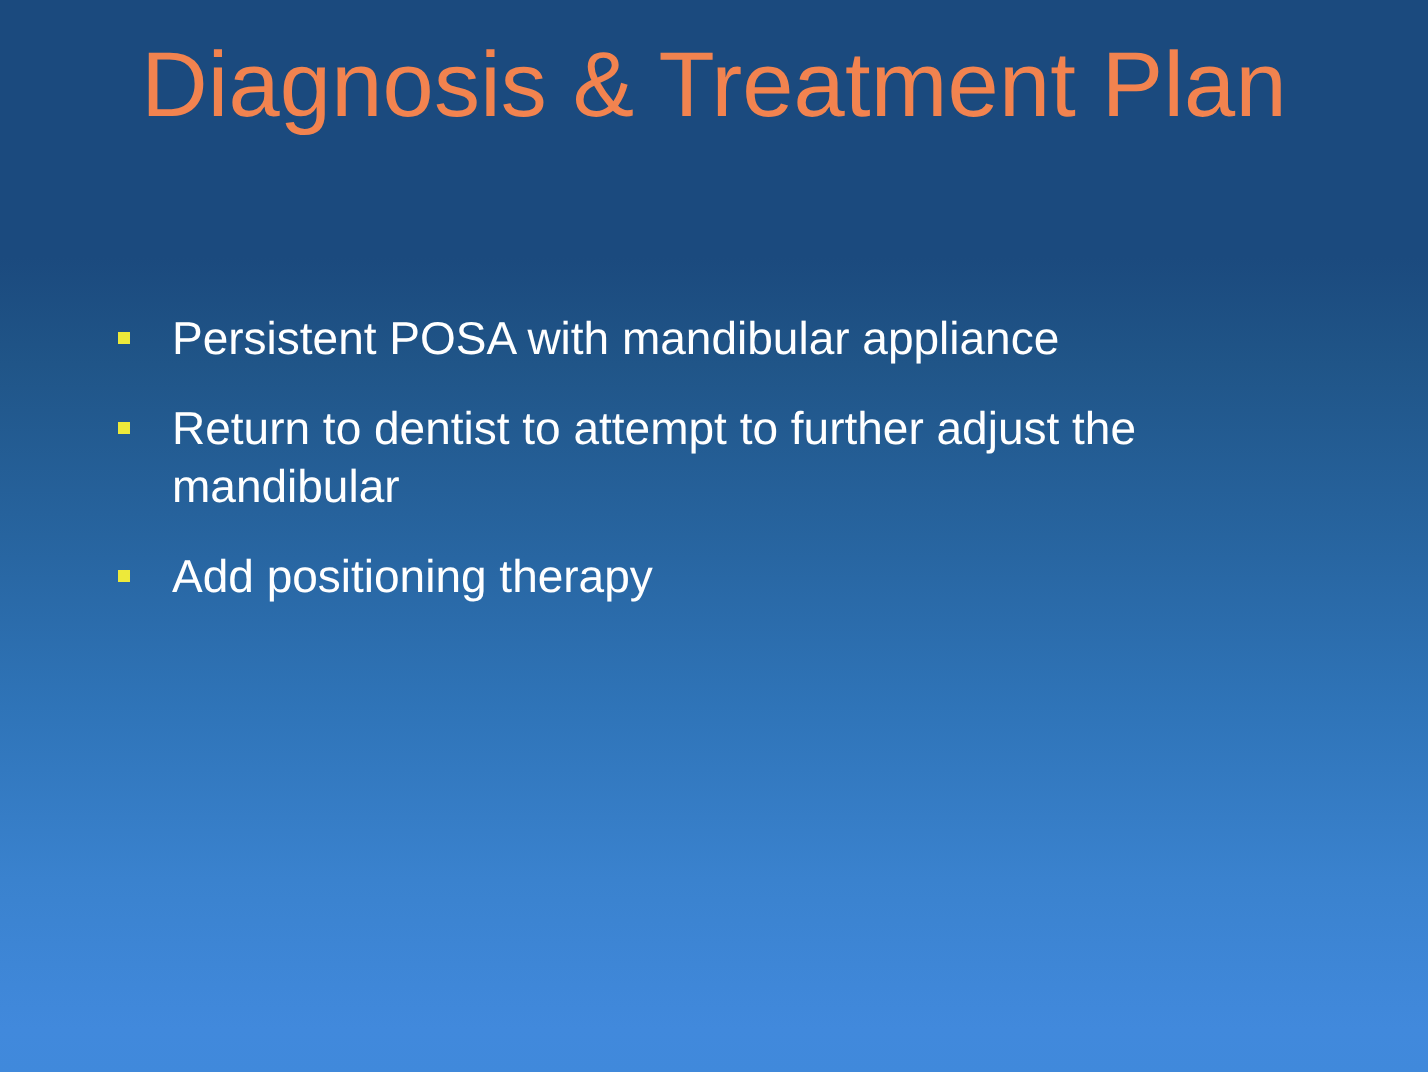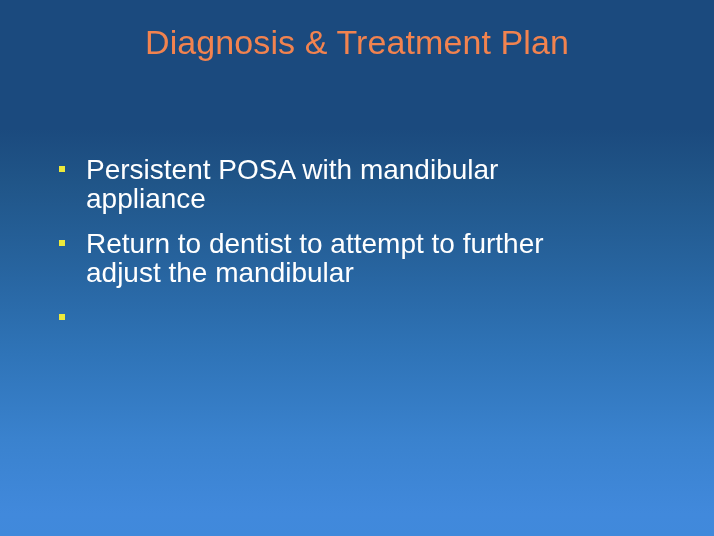--- a/index.html
+++ b/index.html
@@ -31,21 +31,21 @@
   #title-block {
     position: absolute;
     left: 0;
     top: 22px;
     width: 714px;
     text-align: center;
   }
   #slide-title {
     display: inline-block;
     color: #f2834f;
-    font-size: 34px;
+    font-size: 46px;
     line-height: 40px;
     font-weight: normal;
     letter-spacing: 0.1px;
     white-space: nowrap;
   }
 
   
   #bullet-list {
     position: absolute;
     left: 52px;
@@ -70,21 +70,21 @@
   .bullet-marker .dot {
     display: block;
     width: 6px;
     height: 6px;
     background: #ede93a;
     margin-left: 7px;
   }
   .bullet-text {
     flex: 1 1 auto;
     color: #ffffff;
-    font-size: 28px;
+    font-size: 23px;
     line-height: 29px;
     font-weight: normal;
     padding-top: 0;
     max-width: 516px;
   }
 </style>
 </head>
 <body>
 
 <div id="slide">
@@ -106,17 +106,18 @@
       <span class="bullet-marker">
         <span class="dot"></span>
       </span>
       <span class="bullet-text">Return to dentist to attempt to further adjust the mandibular</span>
     </div>
 
     <div class="bullet-row">
       <span class="bullet-marker">
         <span class="dot"></span>
       </span>
+      <span class="bullet-text">Add positioning therapy</span>
     </div>
 
   </div>
 
 </div>
 
 </body></html>

